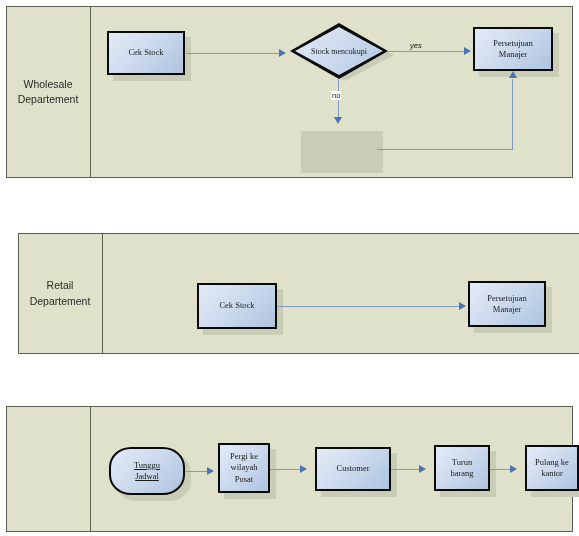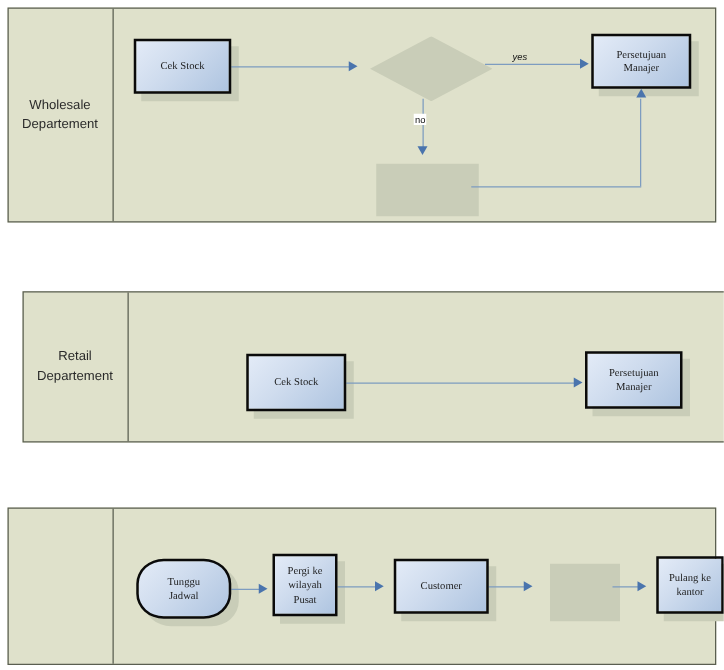--- a/index.html
+++ b/index.html
@@ -59,20 +59,28 @@
       <div class="shadow" style="left:22px;top:30px;width:78px;height:44px;"></div>
       <div class="node" style="left:16px;top:24px;width:78px;height:44px;z-index:2;">
         <span class="node-text">Cek Stock</span>
       </div>
 
       <div class="conn h" style="left:94px;top:46px;width:96px;"></div>
       <div class="arrow right" style="left:188px;top:42px;"></div>
 
       <div class="shadow" style="left:205px;top:22px;width:98px;height:52px;
                   clip-path:polygon(50% 0,100% 50%,50% 100%,0 50%);"></div>
+      <div class="diamond" style="left:199px;top:16px;width:98px;height:56px;">
+        <div class="dshape" style="background:#0a0a0a;clip-path:polygon(50% 0,100% 50%,50% 100%,0 50%);"></div>
+        <div class="dshape" style="background:linear-gradient(135deg,#e3ebf7 0%,#cfdcee 45%,#aec4e0 100%);
+                    clip-path:polygon(50% 4px,calc(100% - 5px) 50%,50% calc(100% - 4px),5px 50%);"></div>
+        <div class="dlabel">
+          <span class="node-text">Stock mencukupi</span>
+        </div>
+      </div>
 
       <div class="conn h" style="left:297px;top:44px;width:78px;"></div>
       <div class="edge-label plain" style="left:318px;top:34px;">yes</div>
       <div class="arrow right" style="left:373px;top:40px;"></div>
 
       <div class="shadow" style="left:388px;top:26px;width:80px;height:44px;"></div>
       <div class="node" style="left:382px;top:20px;width:80px;height:44px;z-index:2;">
         <span class="node-text">Persetujuan
 Manajer</span>
       </div>
@@ -109,21 +117,21 @@
 Manajer</span>
       </div>
     </div>
   </div>
 
   <div class="swimlane" style="top:406px;height:126px;">
     <div class="lane-divider"></div>
     <div class="lane-body">
 
       <div class="shadow" style="left:24px;top:46px;width:76px;height:48px;border-radius:22px/20px;"></div>
-      <div class="node rounded" style="left:18px;top:40px;width:76px;height:48px;z-index:2;">
+      <div class="node rounded" style="left:18px;top:40px;width:76px;height:48px;z-index:2;text-decoration:underline;">
         <span class="node-text">Tunggu
 Jadwal</span>
       </div>
 
       <div class="conn h" style="left:94px;top:64px;width:24px;"></div>
       <div class="arrow right" style="left:116px;top:60px;"></div>
 
       <div class="shadow" style="left:133px;top:42px;width:52px;height:50px;"></div>
       <div class="node" style="left:127px;top:36px;width:52px;height:50px;z-index:2;">
         <span class="node-text">Pergi ke
@@ -136,20 +144,24 @@
 
       <div class="shadow" style="left:230px;top:46px;width:76px;height:44px;"></div>
       <div class="node" style="left:224px;top:40px;width:76px;height:44px;z-index:2;">
         <span class="node-text">Customer</span>
       </div>
 
       <div class="conn h" style="left:300px;top:62px;width:30px;"></div>
       <div class="arrow right" style="left:328px;top:58px;"></div>
 
       <div class="shadow" style="left:349px;top:44px;width:56px;height:46px;"></div>
+      <div class="node" style="left:343px;top:38px;width:56px;height:46px;z-index:2;">
+        <span class="node-text">Turun
+barang</span>
+      </div>
 
       <div class="conn h" style="left:399px;top:62px;width:22px;"></div>
       <div class="arrow right" style="left:419px;top:58px;"></div>
 
       <div class="shadow" style="left:440px;top:44px;width:54px;height:46px;"></div>
       <div class="node" style="left:434px;top:38px;width:54px;height:46px;z-index:2;">
         <span class="node-text">Pulang ke
 kantor</span>
       </div>
     </div>

